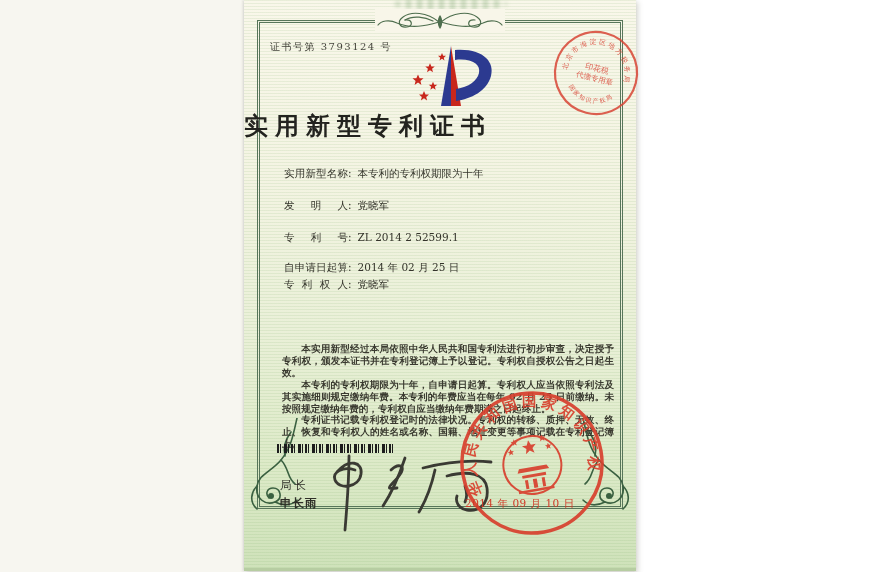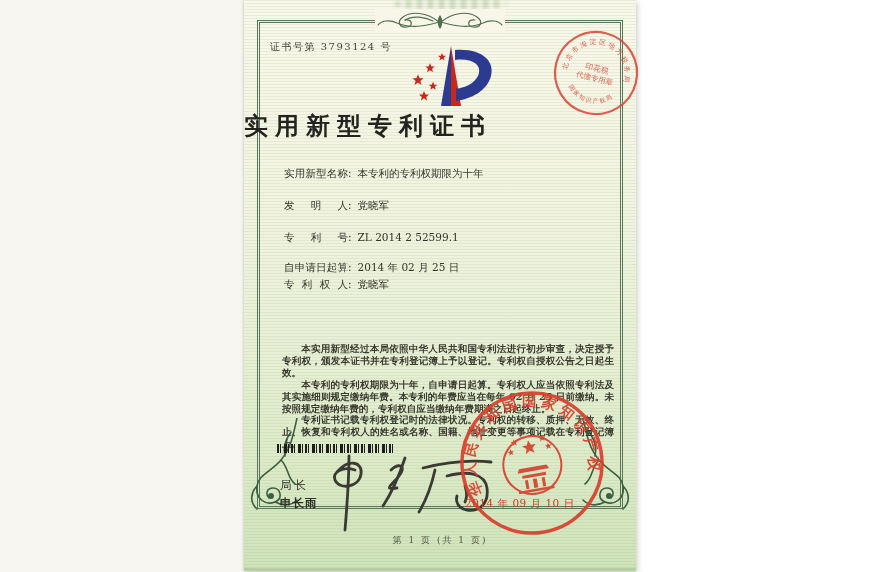--- a/index.html
+++ b/index.html
@@ -228,15 +228,14 @@
           <textPath href="#taxTop" startOffset="50%" text-anchor="middle">北京市海淀区地方税务局</textPath>
         </text>
         <text x="44" y="42" font-size="8" fill="#d84636" text-anchor="middle">印花税</text>
         <text x="44" y="52" font-size="7.5" fill="#d84636" text-anchor="middle">代缴专用章</text>
         <text font-size="6" letter-spacing="1.5" fill="#d84636">
           <textPath href="#taxBottom" startOffset="50%" text-anchor="middle">国家知识产权局</textPath>
         </text>
       </svg>
     </div>
 
-    <div class="page-footer">第 1 页 (共 1 页)</div>
   </div>
 </div>
 
 </body></html>

